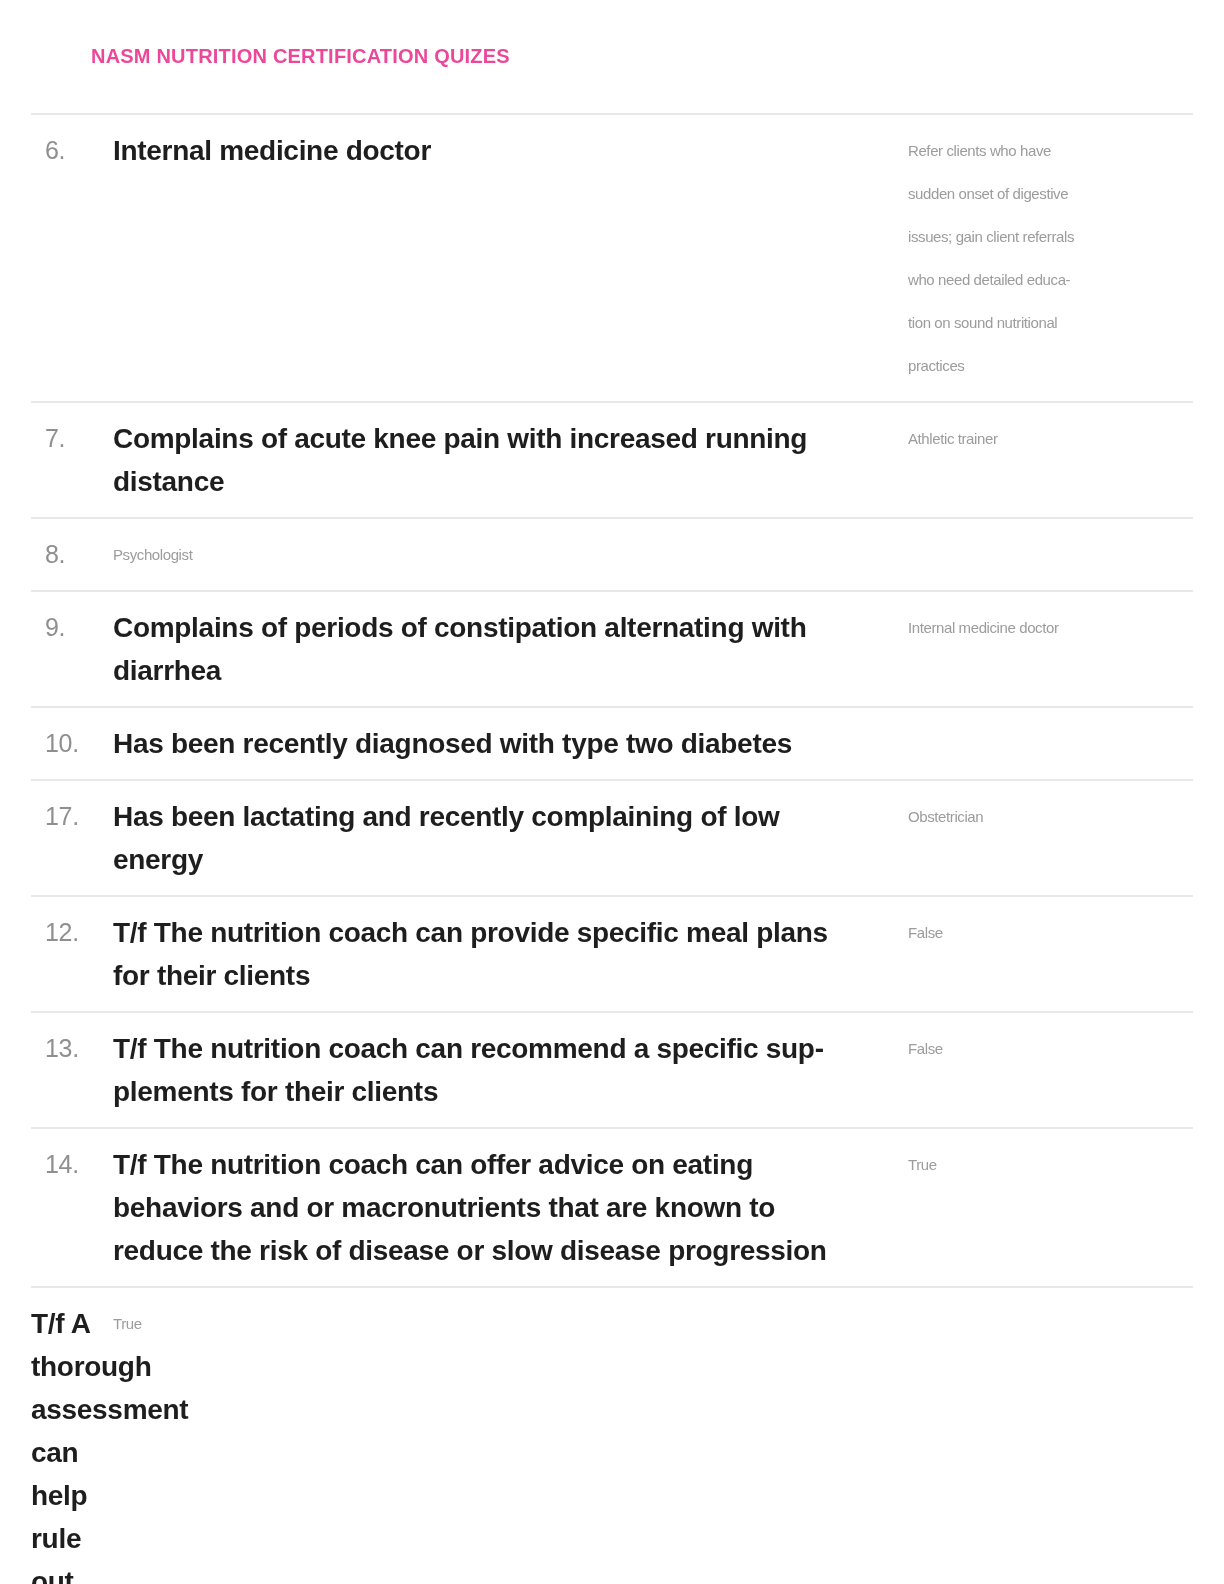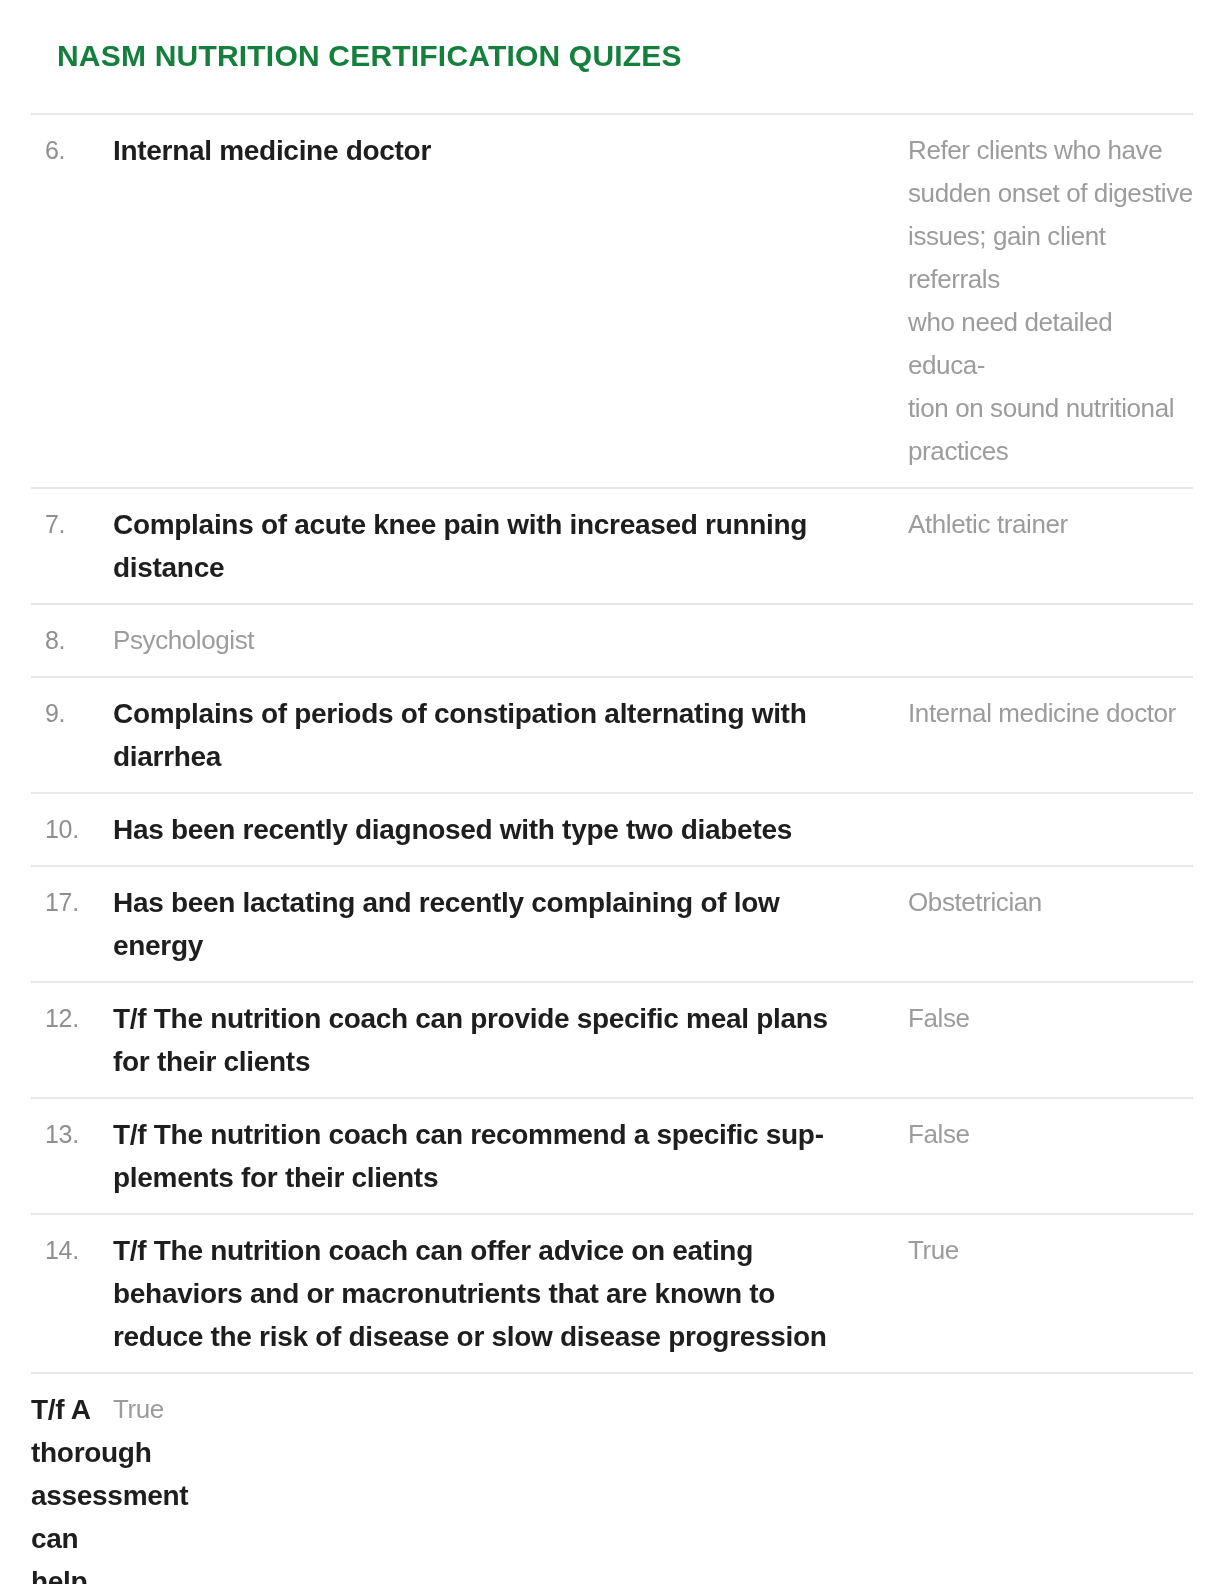--- a/index.html
+++ b/index.html
@@ -9,26 +9,26 @@
   }
   .page {
     position: relative;
     width: 1224px;
     height: 1584px;
     background: #ffffff;
     overflow: hidden;
     padding-top: 38px;
   }
   .doc-title {
-    margin-left: 57px;
-    font-size: 30px;
+    margin-left: 91px;
+    font-size: 20px;
     line-height: 36px;
     font-weight: 600;
     letter-spacing: 0.2px;
-    color: #15803d;
+    color: #ec4899;
   }
   .quiz-list {
     margin: 39px 31px 0 31px;
   }
   .quiz-row {
     display: grid;
     grid-template-columns: 82px 795px 1fr;
     border-top: 2px solid #e8e8e8;
     padding: 14px 0 14px 0;
   }
@@ -42,21 +42,21 @@
   }
   .q-text {
     font-size: 28px;
     line-height: 43px;
     font-weight: 600;
     color: #1e1e1e;
     letter-spacing: -0.3px;
     white-space: pre-line;
   }
   .a-text {
-    font-size: 26px;
+    font-size: 15px;
     line-height: 43px;
     font-weight: 300;
     color: #9c9c9c;
     letter-spacing: -0.4px;
     white-space: pre-line;
   }
   .page-footer {
     margin-top: 14px;
     text-align: center;
     font-size: 13px;

